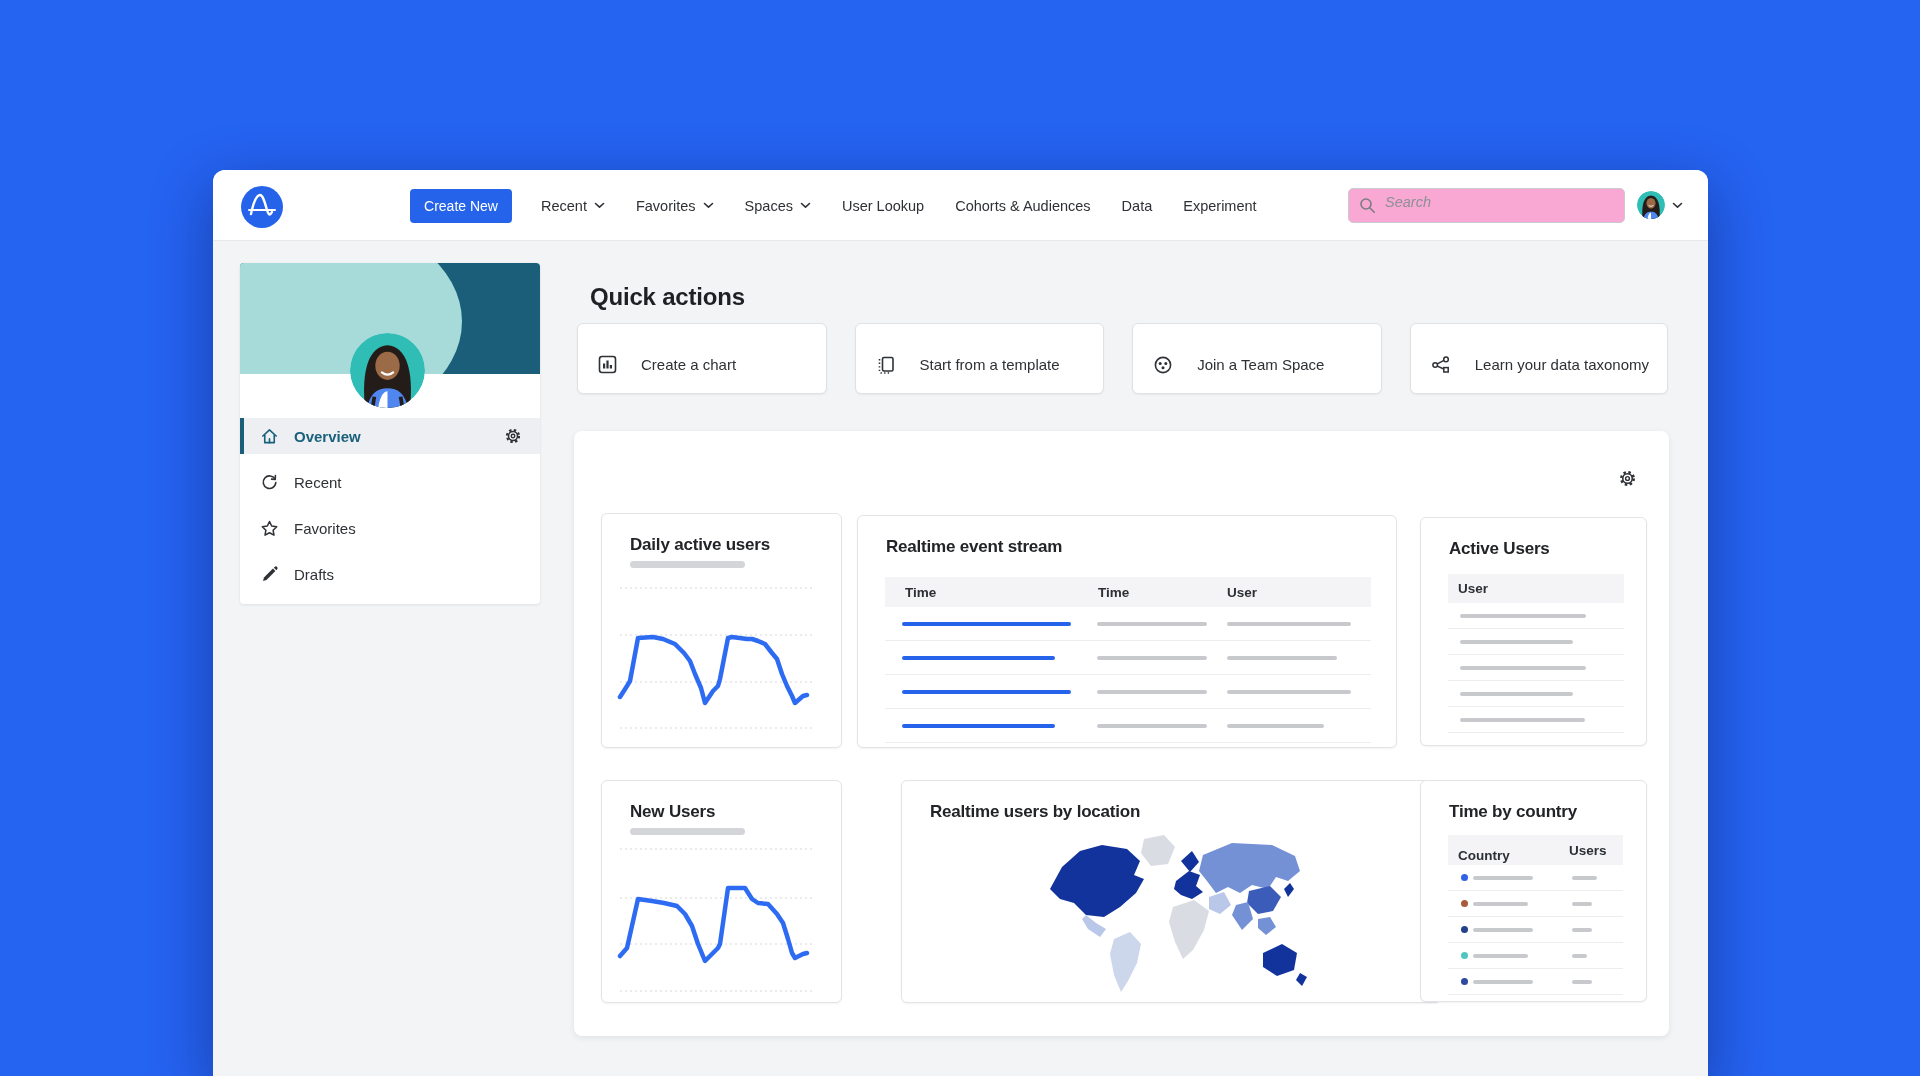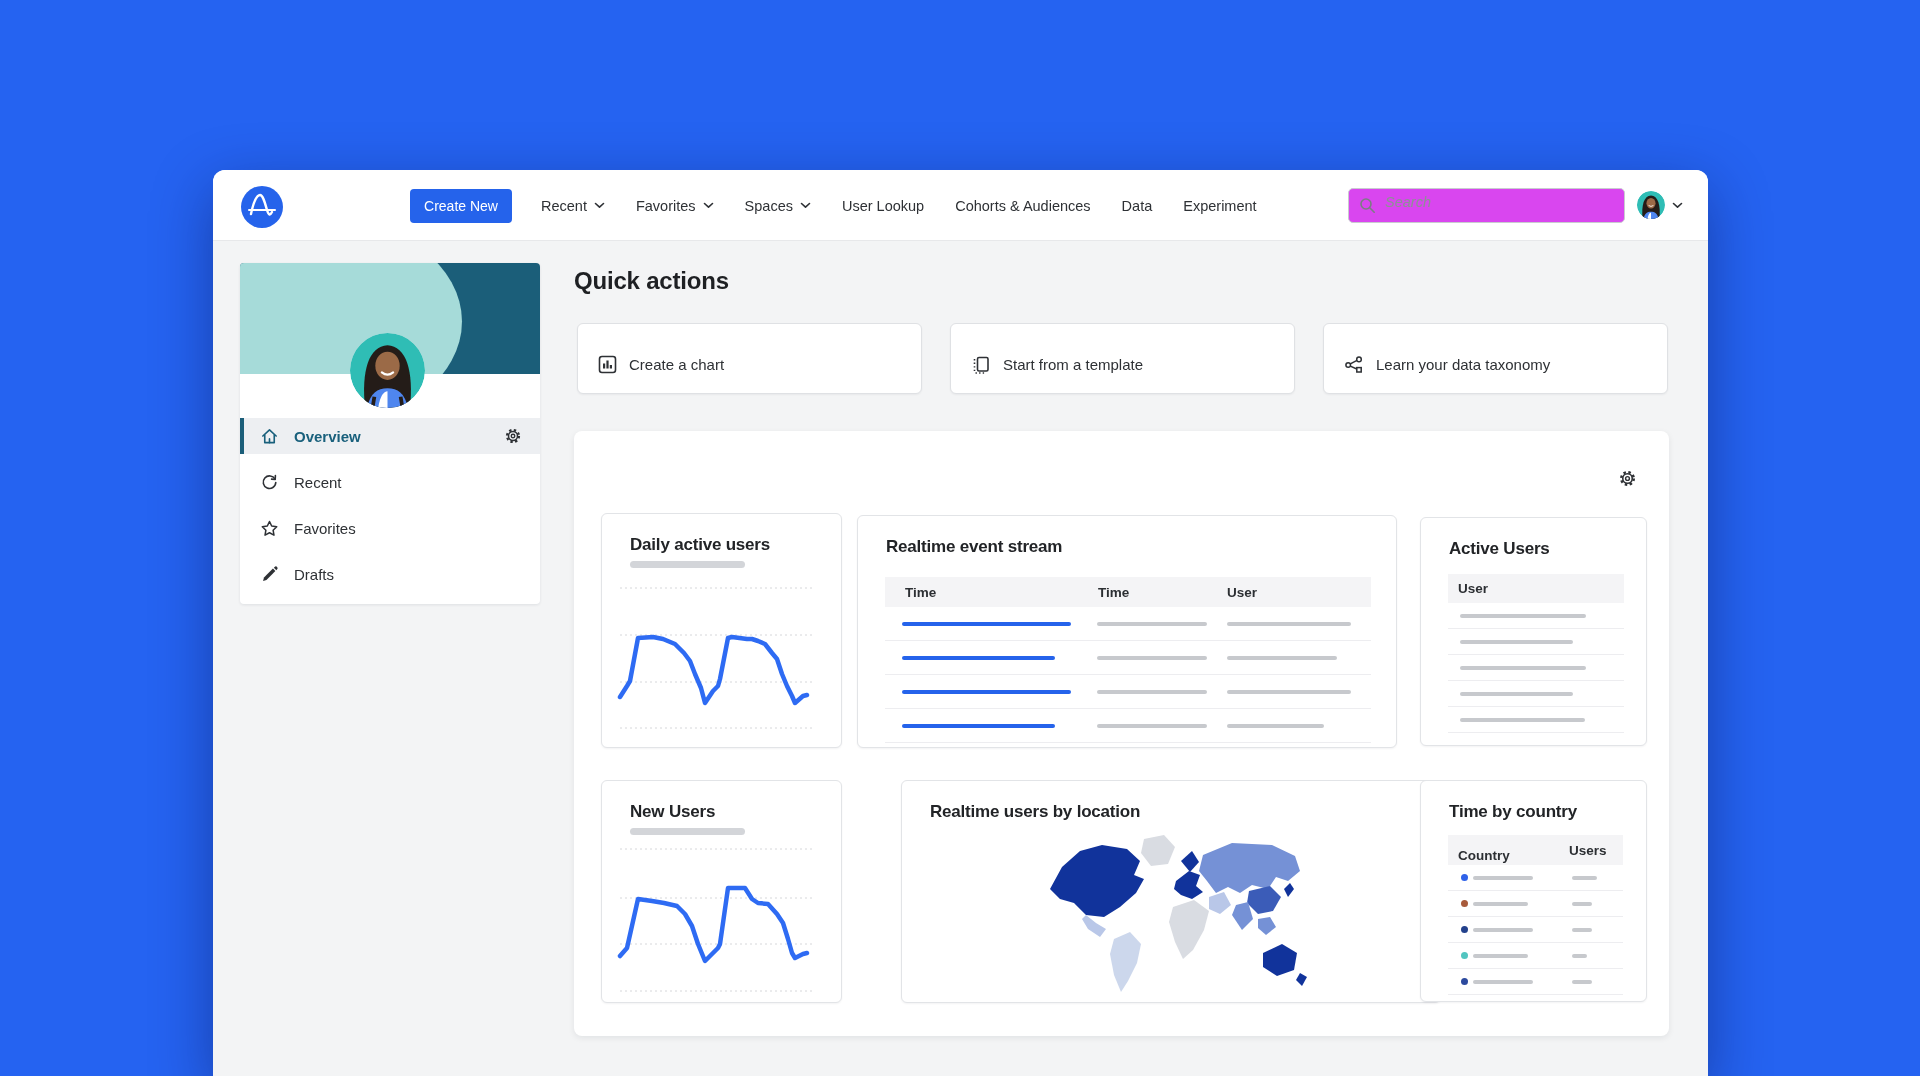--- a/index.html
+++ b/index.html
@@ -19,21 +19,21 @@
   .create-btn { position:absolute; left:197px; top:19px; width:102px; height:34px;
           background:var(--accent-blue); color:#fff; font-family:inherit; font-size:14px;
           border:none; border-radius:4px; cursor:pointer; }
   .nav-links { position:absolute; left:328px; top:0; height:71px; display:flex; align-items:center; gap:31px; }
   .nav-link { display:flex; align-items:center; gap:7px; background:none; border:none; padding:0;
           font-family:inherit; font-size:14.5px; color:var(--text-dark); cursor:pointer; white-space:nowrap; }
   .chev { flex:0 0 auto; }
   .search { position:absolute; left:1135px; top:18px; width:277px; height:35px; }
   .search svg { position:absolute; left:11px; top:9px; }
   .search input { width:100%; height:100%; border:1px solid #c9cbd0; border-radius:5px;
-          padding:0 10px 8px 36px; font-family:inherit; font-size:14.5px; color:#333; background:#d946ef; }
+          padding:0 10px 8px 36px; font-family:inherit; font-size:14.5px; color:#333; background:#f9a8d4; }
   .search input::placeholder { font-style:italic; color:#8d9095; }
   .user-menu { position:absolute; left:1424px; top:21px; display:flex; align-items:center; gap:7px;
           background:none; border:none; padding:0; cursor:pointer; }
   .avatar { display:block; border-radius:50%; overflow:hidden; }
   .avatar.sm { width:28px; height:28px; }
   .avatar.lg { width:75px; height:75px; }
 
   
   .side-card { position:absolute; left:27px; top:80px; width:300px; height:341px; background:#fff;
           border-radius:4px; box-shadow:0 1px 3px rgba(16,24,40,.09);margin-top:13px; }
@@ -46,25 +46,25 @@
   .side-item { position:relative; height:46px; display:flex; align-items:center; padding:0 18px 0 20px;
           background:none; border:none; width:100%; font-family:inherit; cursor:pointer; text-align:left; }
   .side-item .lbl { font-size:15px; color:var(--text-dark); margin-left:15px; }
   .side-item.selected { height:36px; margin:5px 0; background:#edeff2; }
   .side-item.selected::before { content:""; position:absolute; left:0; top:0; bottom:0; width:4px;
           background:var(--teal-dark); }
   .side-item.selected .lbl { color:var(--text-teal); font-weight:700; }
   .side-item .spacer { flex:1; }
 
   
-  .qa-heading { position:absolute; left:361px; top:97px; margin:0; font-size:24px; font-weight:700;
+  .qa-heading { position:absolute; left:361px; top:97px; margin:16px; font-size:24px; font-weight:700;
           color:#1e2023; letter-spacing:-.2px; }
   .qa-row { position:absolute; left:364px; top:153px; width:1091px; height:71px; display:flex; gap:28px; }
   .qa-card { flex:1; background:#fff; border:1px solid #dfe1e4; border-radius:6px;
-          display:flex; align-items:center; gap:12px; padding:12px 18px 0 20px;
+          display:flex; align-items:center; gap:24px; padding:12px 18px 0 20px;
           box-shadow:0 1px 2px rgba(16,24,40,.05); cursor:pointer; font-family:inherit; }
   .qa-card .lbl { font-size:15px; color:var(--text-dark); white-space:nowrap; }
 
   .panel { position:absolute; left:361px; top:261px; width:1095px; height:605px; background:#fff;
           border-radius:8px; box-shadow:0 2px 6px rgba(16,24,40,.08); }
   .panel-title { position:absolute; left:33px; top:33px; margin:0; font-size:24px; font-weight:700;
           color:#1e2023; letter-spacing:-.2px; }
   .panel-gear { position:absolute; right:30px; top:36px; background:none; border:none; padding:2px; cursor:pointer; }
 
   .widget { position:absolute; background:#fff; border:1px solid #e2e4e7; border-radius:6px;
@@ -240,20 +240,29 @@
         </svg>
         <span class="lbl">Create a chart</span>
       </button>
       <button class="qa-card">
         <svg width="20" height="20" viewBox="0 0 20 20">
           <rect x="6.5" y="2.5" width="10.5" height="13.5" rx="1.5" fill="none" stroke="#2e3135" stroke-width="1.6"></rect>
           <line x1="3.5" y1="4" x2="3.5" y2="16" stroke="#2e3135" stroke-width="1.6" stroke-dasharray="1.4 2.2"></line>
           <line x1="4.5" y1="18" x2="14" y2="18" stroke="#2e3135" stroke-width="1.6" stroke-dasharray="1.4 2.2"></line>
         </svg>
         <span class="lbl">Start from a template</span>
+      </button>
+      <button class="qa-card">
+        <svg width="20" height="20" viewBox="0 0 20 20">
+          <circle cx="10" cy="10" r="7.6" fill="none" stroke="#2e3135" stroke-width="1.6"></circle>
+          <circle cx="7.2" cy="8.4" r="1.5" fill="#2e3135"></circle>
+          <circle cx="12.8" cy="8.4" r="1.5" fill="#2e3135"></circle>
+          <circle cx="10" cy="12.8" r="1.5" fill="#2e3135"></circle>
+        </svg>
+        <span class="lbl">Join a Team Space</span>
       </button>
       <button class="qa-card">
         <svg width="20" height="20" viewBox="0 0 20 20">
           <circle cx="4.2" cy="10" r="2.3" fill="none" stroke="#2e3135" stroke-width="1.5"></circle>
           <circle cx="15" cy="4.4" r="2.3" fill="none" stroke="#2e3135" stroke-width="1.5"></circle>
           <rect x="12.8" y="12.6" width="4.4" height="4.4" fill="none" stroke="#2e3135" stroke-width="1.5"></rect>
           <line x1="6.3" y1="8.9" x2="13" y2="5.4" stroke="#2e3135" stroke-width="1.5"></line>
           <line x1="6.3" y1="11.1" x2="12.8" y2="14" stroke="#2e3135" stroke-width="1.5"></line>
         </svg>
         <span class="lbl">Learn your data taxonomy</span>

